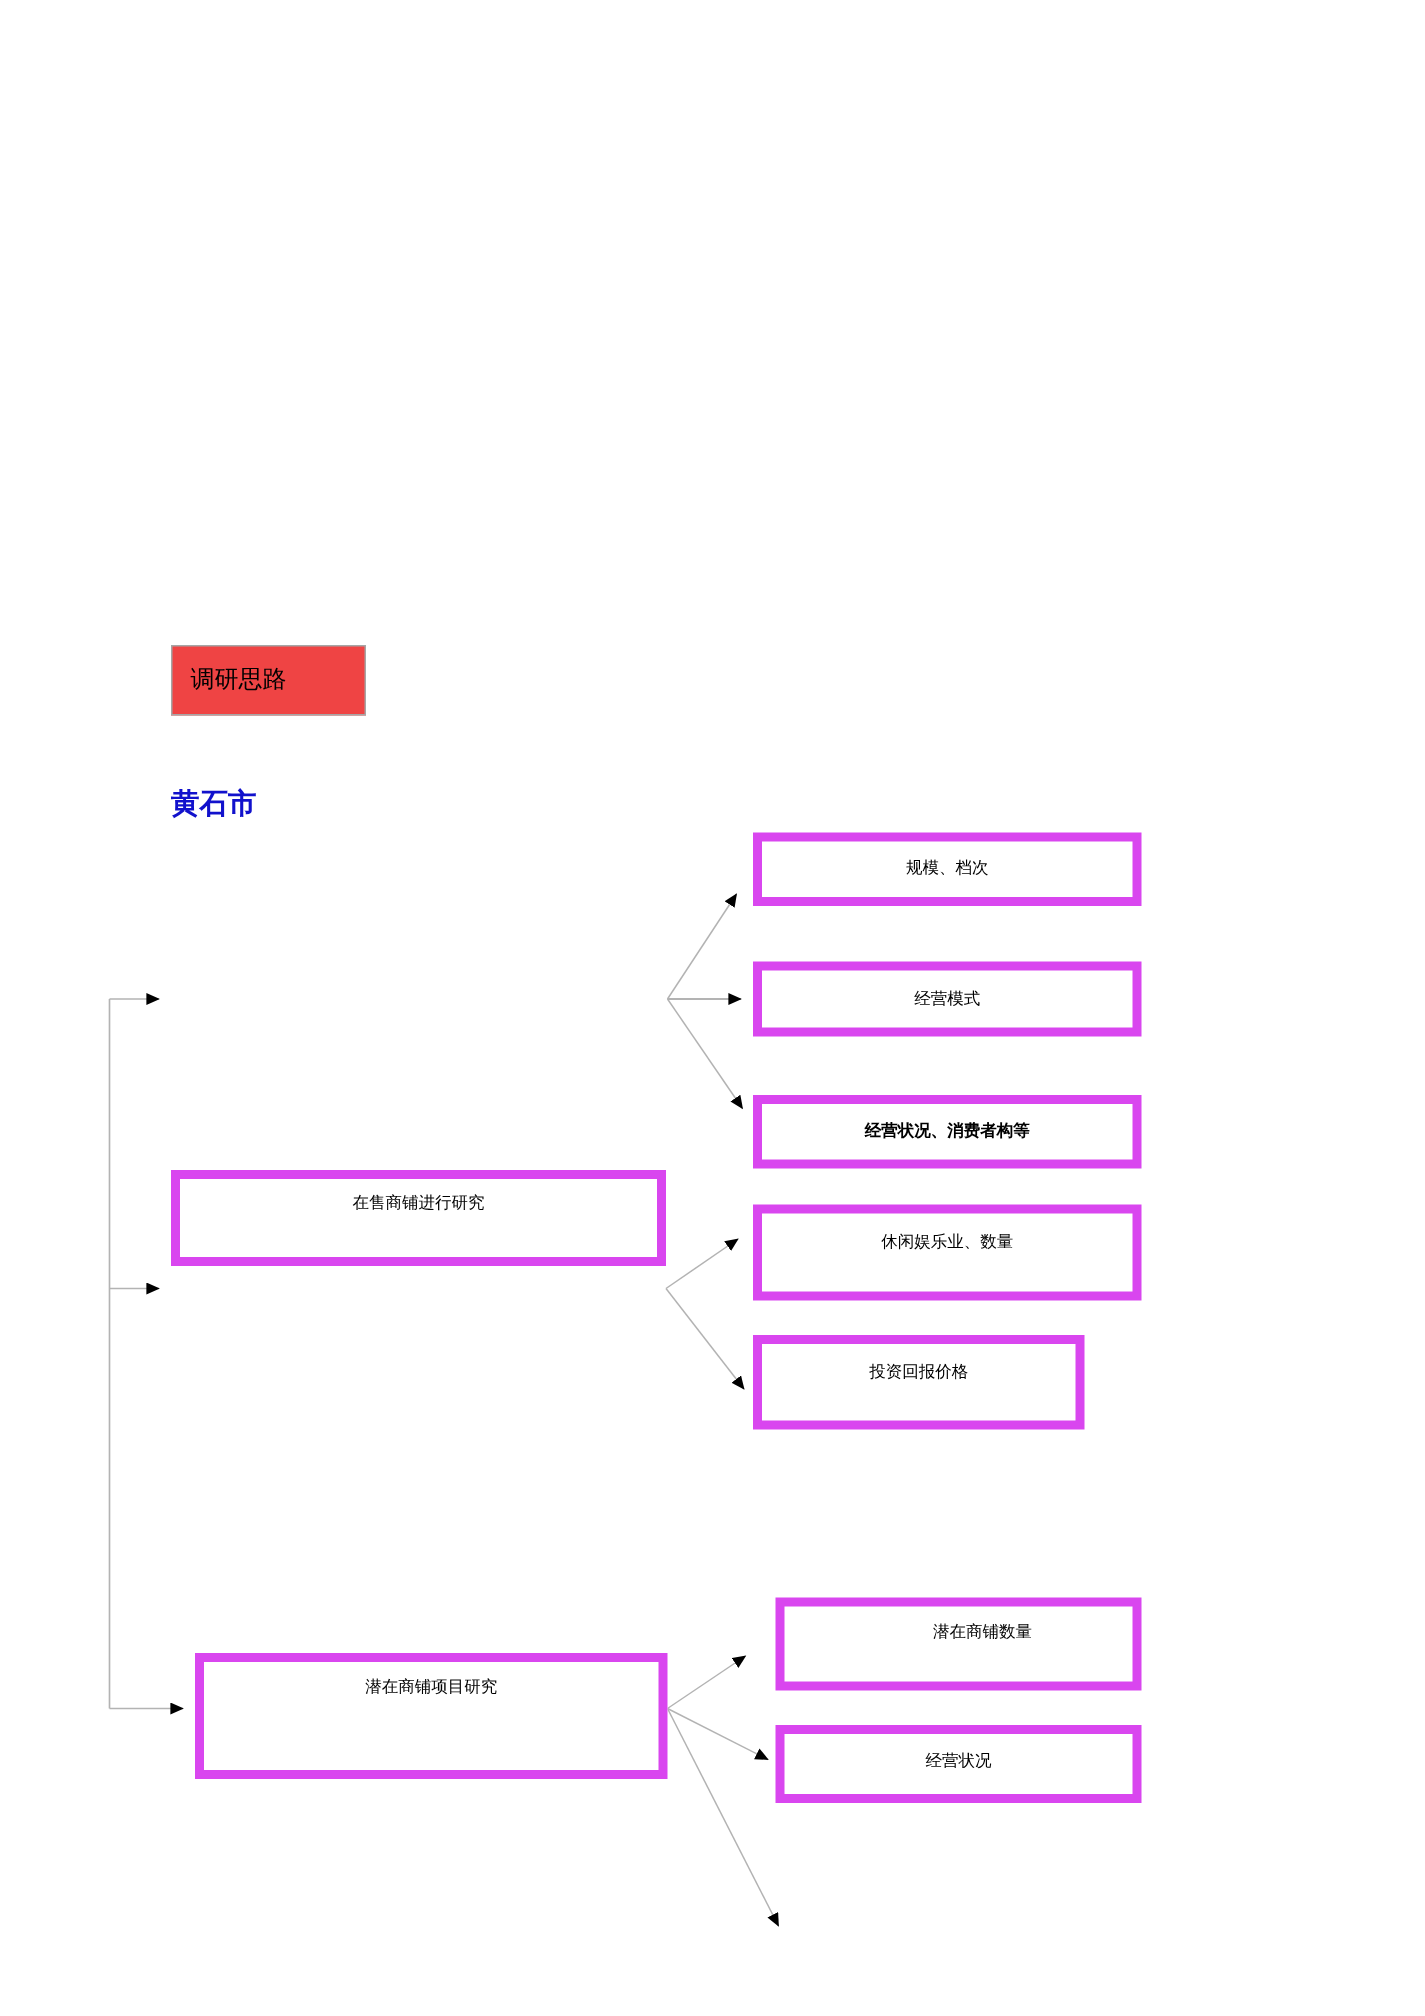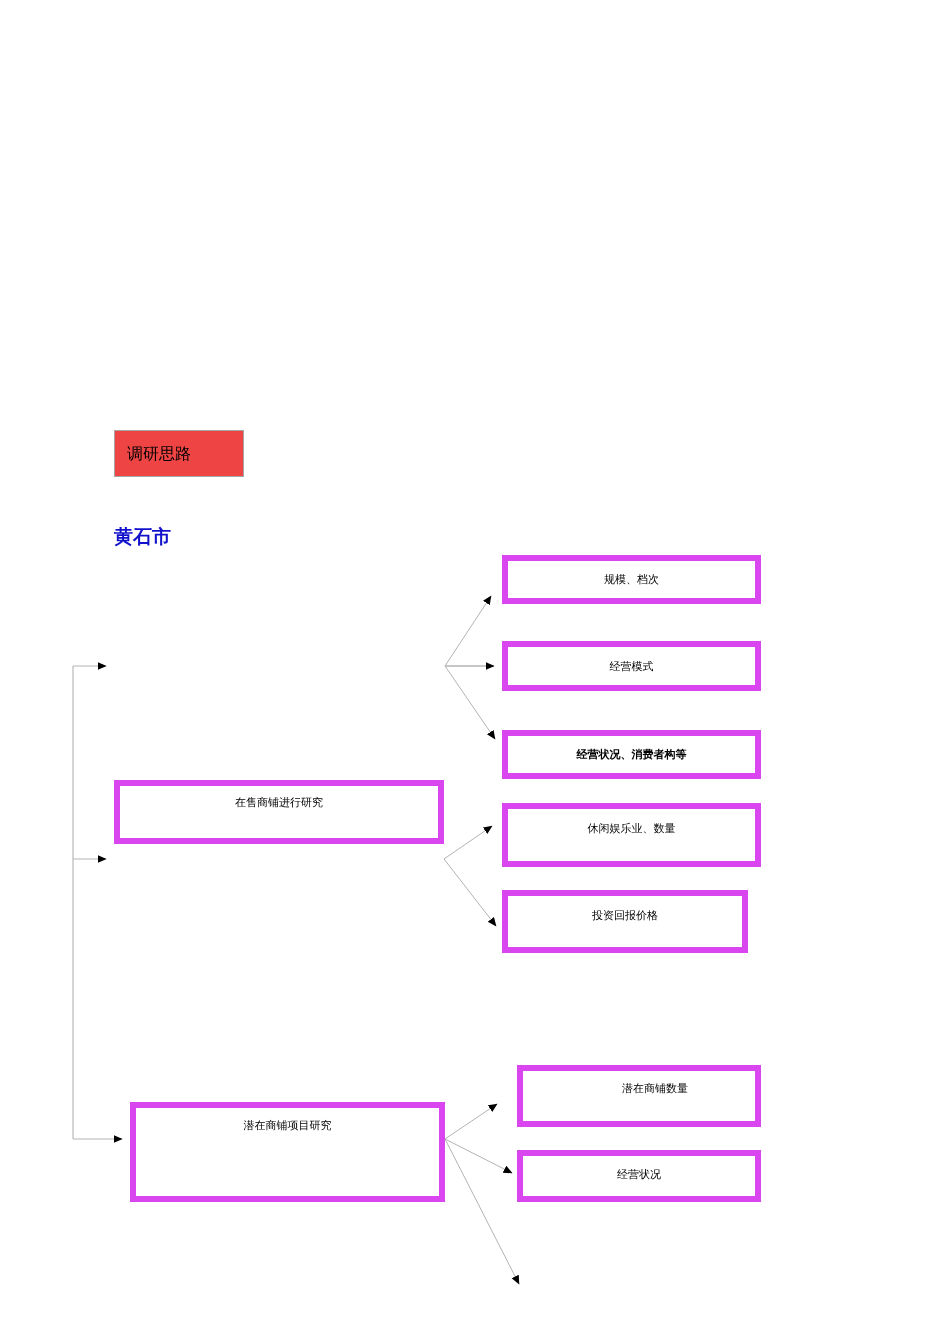--- a/index.html
+++ b/index.html
@@ -80,28 +80,28 @@
   .fbox .fbox-text {
     display: block;
     padding: 6px 8px 0 8px;
     text-align: center;
     white-space: pre-line;
   }
 
   
   .p1 { left: 114px; top: 628px;  width: 331px; height: 113px; }
   .p2 { left: 114px; top: 780px;  width: 330px; height: 64px;  }
-  .p3 { left: 130px; top: 1102px; width: 315px; height: 100px;  }
+  .p3 { left: 130px; top: 1102px; width: 315px; height: 84px;  }
 
   
   .s1 { left: 502px; top: 555px;  width: 259px; height: 49px; }
   .s2 { left: 502px; top: 641px;  width: 259px; height: 50px; }
   .s3 { left: 502px; top: 730px;  width: 259px; height: 49px; font-weight: bold; }
   .s4 { left: 502px; top: 803px;  width: 259px; height: 64px; }
-  .s5 { left: 502px; top: 890px;  width: 246px; height: 63px; }
+  .s5 { left: 502px; top: 890px;  width: 221px; height: 63px; }
   .s6 { left: 517px; top: 1065px; width: 244px; height: 62px; padding-left: 32px; }
   .s7 { left: 517px; top: 1150px; width: 244px; height: 52px; }
 
   .p1 .fbox-text { padding-top: 8px; }
   .p2 .fbox-text { padding-top: 9px; }
   .p3 .fbox-text { padding-top: 10px; }
   .s1 .fbox-text { padding-top: 11px; }
   .s2 .fbox-text { padding-top: 12px; }
   .s3 .fbox-text { padding-top: 11px; }
   .s4 .fbox-text { padding-top: 12px; }

